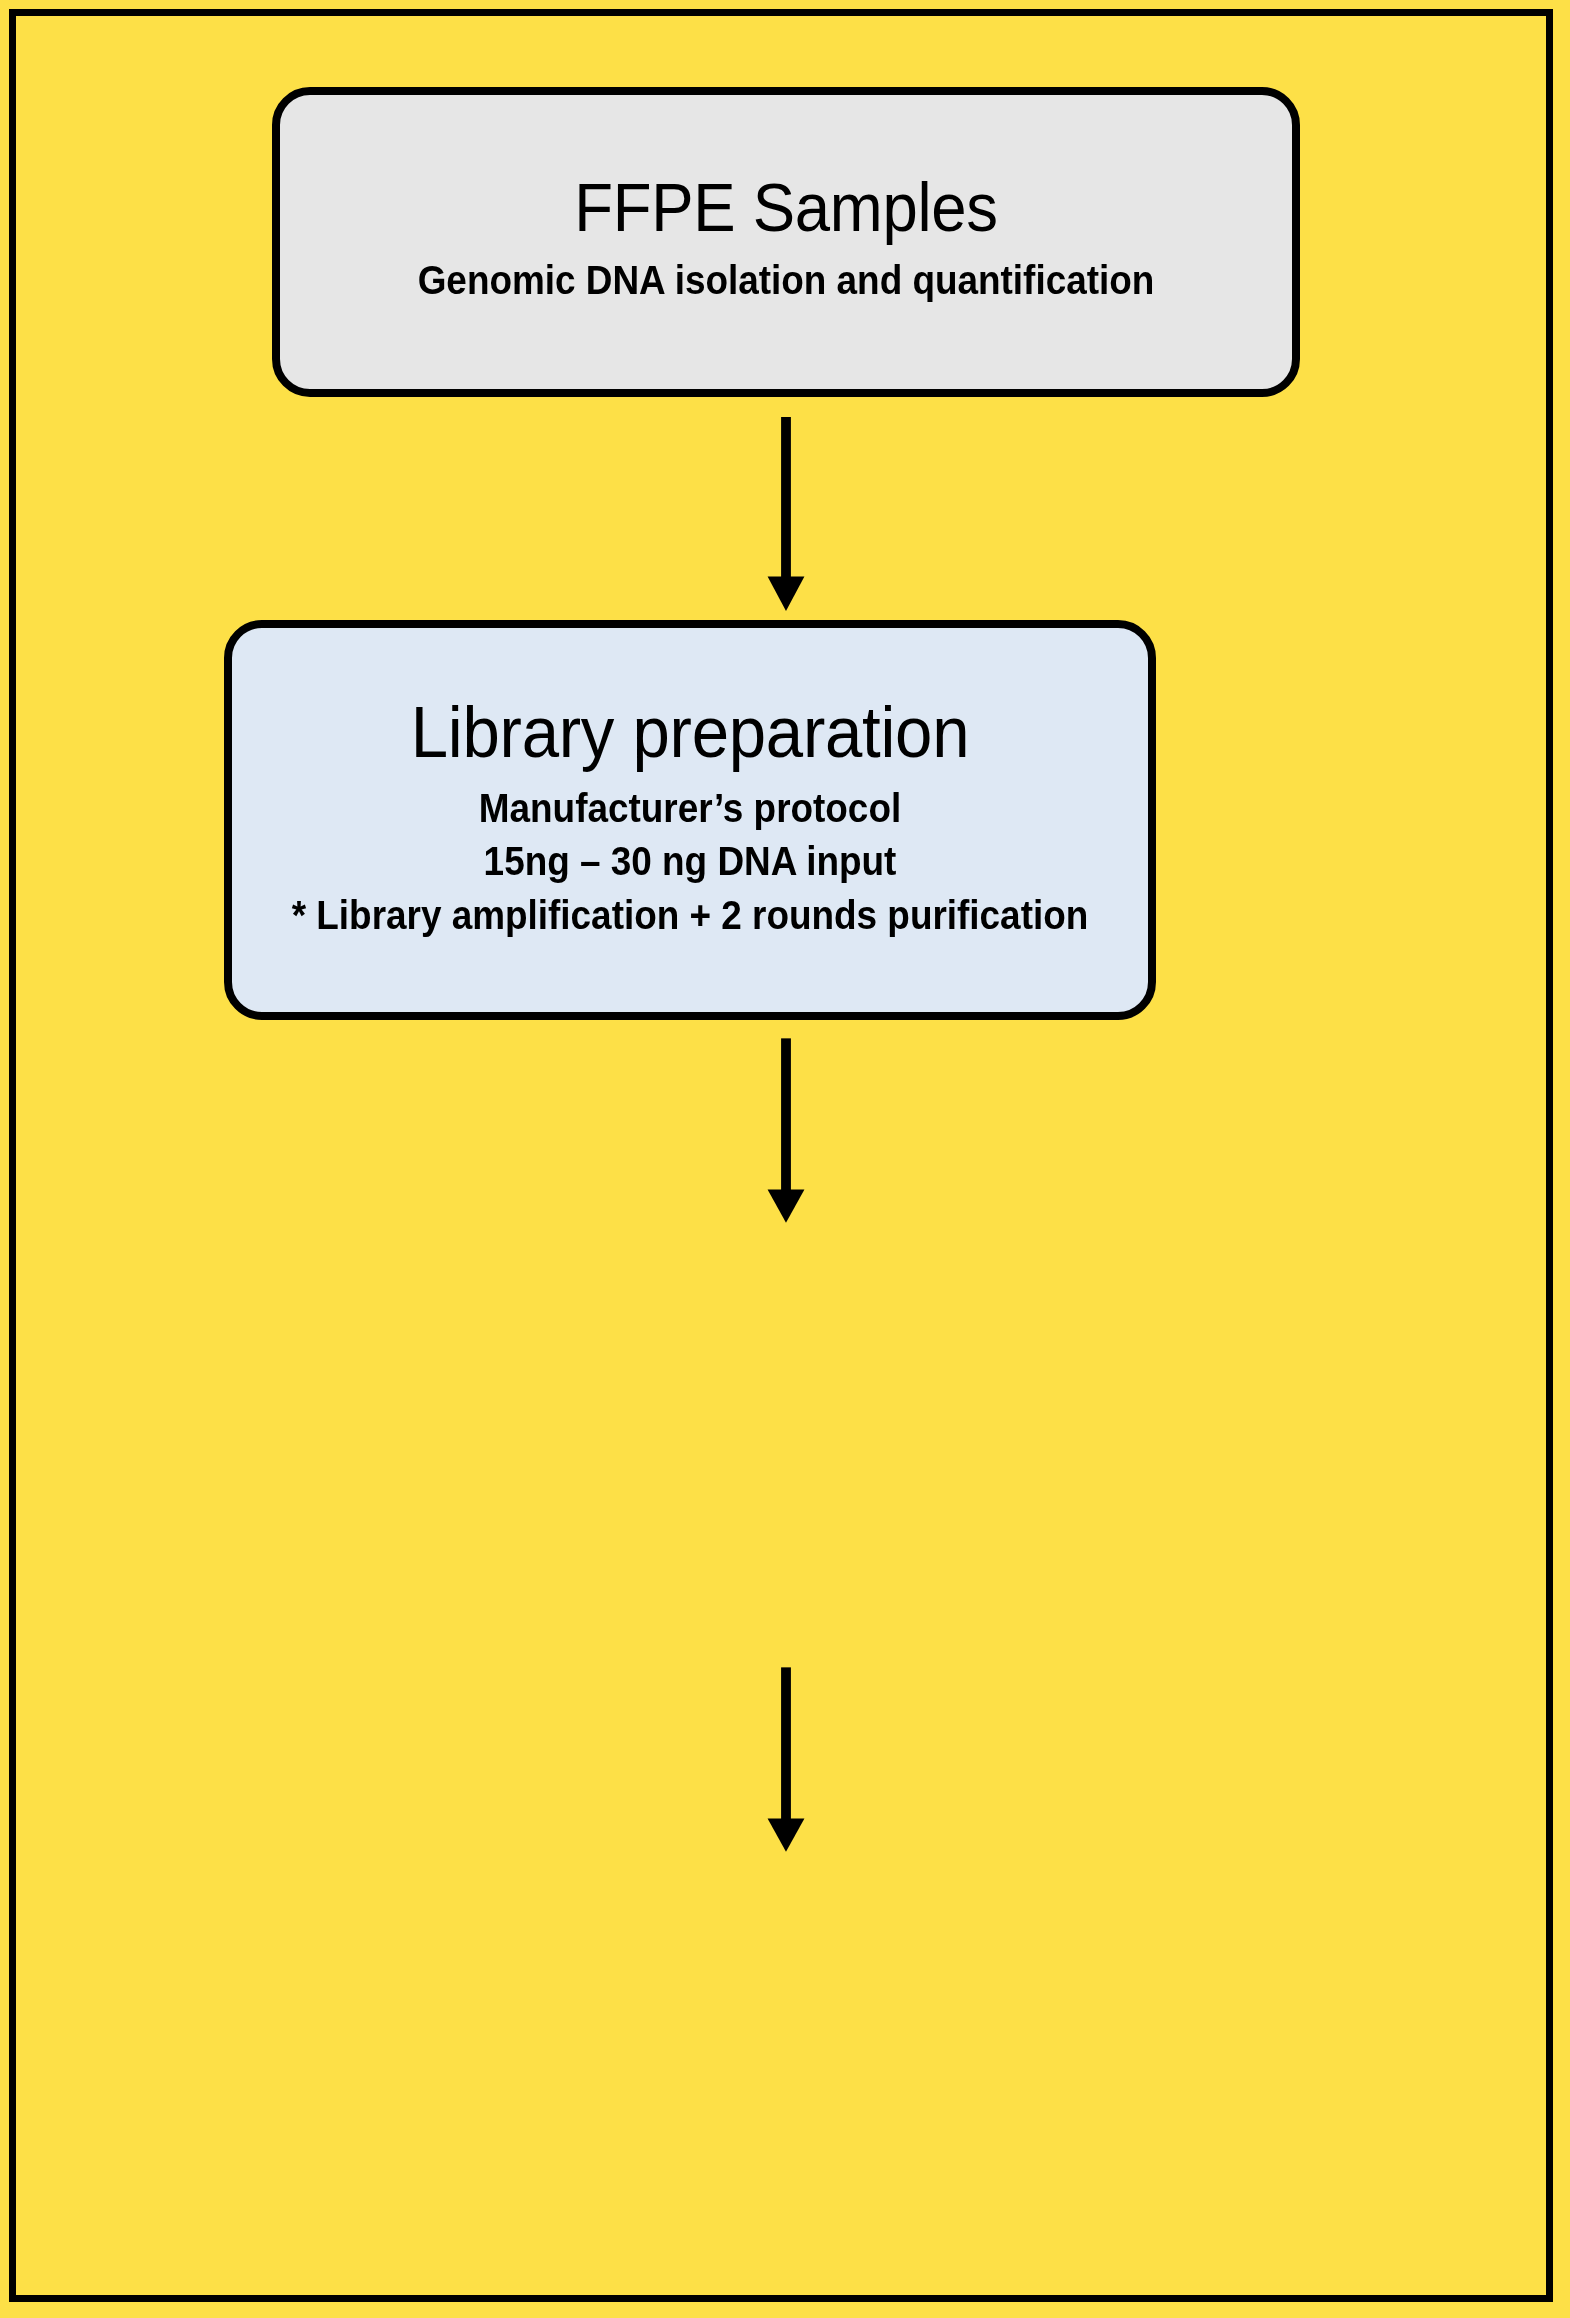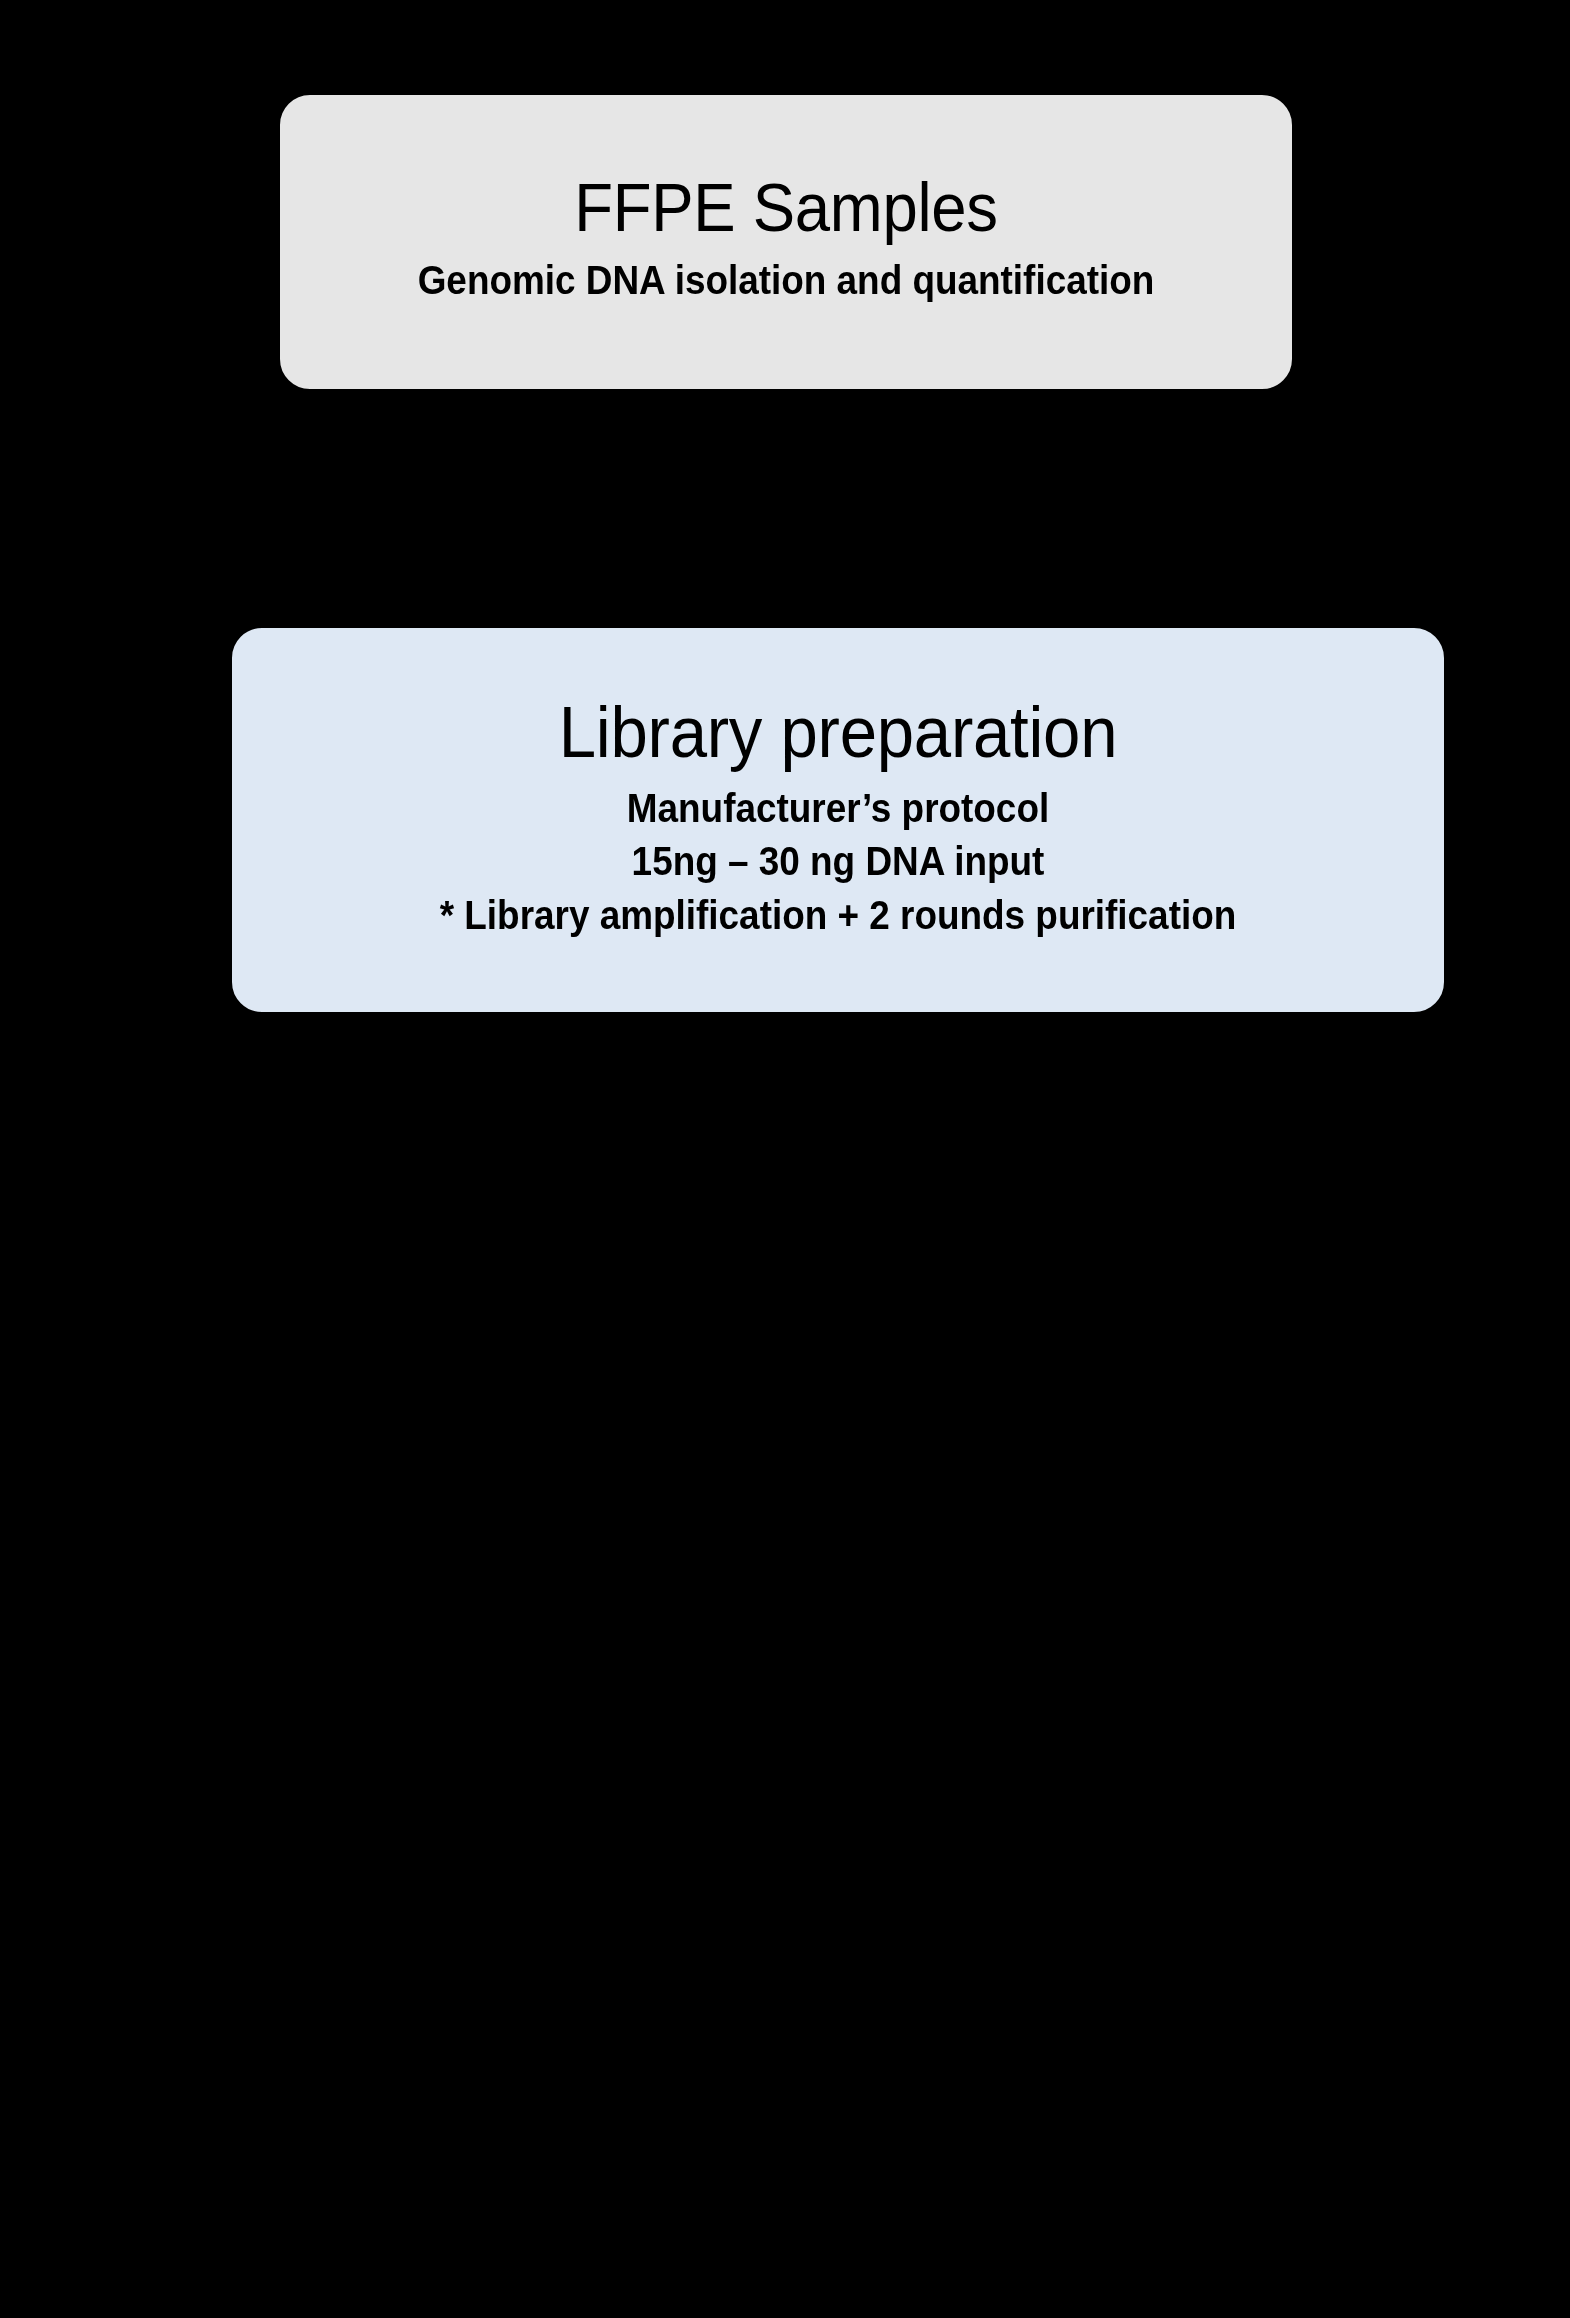--- a/index.html
+++ b/index.html
@@ -7,21 +7,21 @@
     padding: 0;
     background: #ffffff;
   }
   body {
     font-family: "Liberation Sans", "DejaVu Sans", sans-serif;
   }
   #page {
     position: relative;
     width: 1570px;
     height: 2319px;
-    background: #000000;
+    background: #fde047;
     overflow: hidden;
   }
   
   #outer-frame {
     position: absolute;
     left: 9.2px;
     top: 9.2px;
     width: 1544px;
     height: 2293px;
     border: 7.4px solid #000000;
@@ -78,21 +78,21 @@
     font-size: 41px;
     text-align: center;
     transform-origin: center;
     margin-top: 11px;
   }
 
   
   #box-library {
     left: 224px;
     top: 620px;
-    width: 1228px;
+    width: 932px;
     height: 400px;
     background: #DEE8F4;
   }
   #box-library .node-title { font-size: 73px; margin-top: -2.5px; }
   #box-library .node-body {
     font-size: 41px;
     text-align: center;
     transform-origin: center;
     margin-top: 12.3px;
   }

